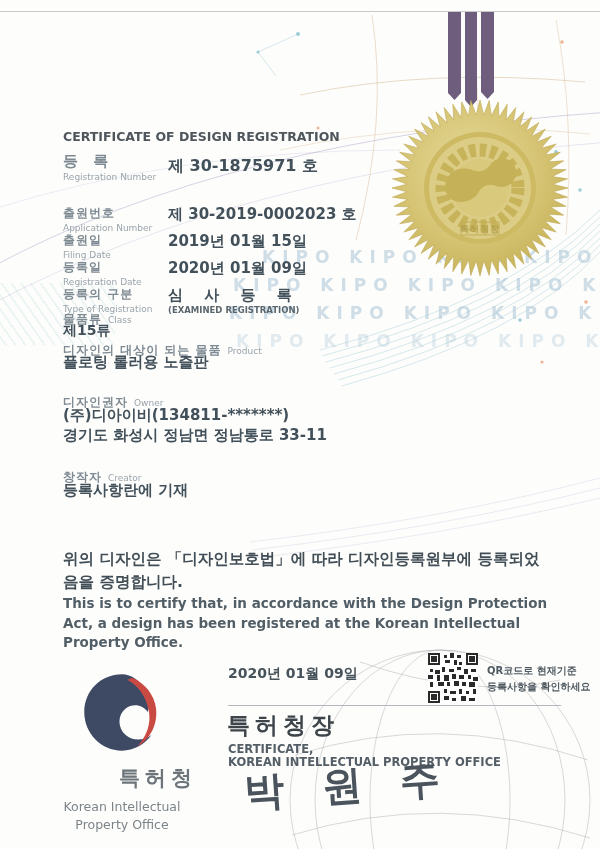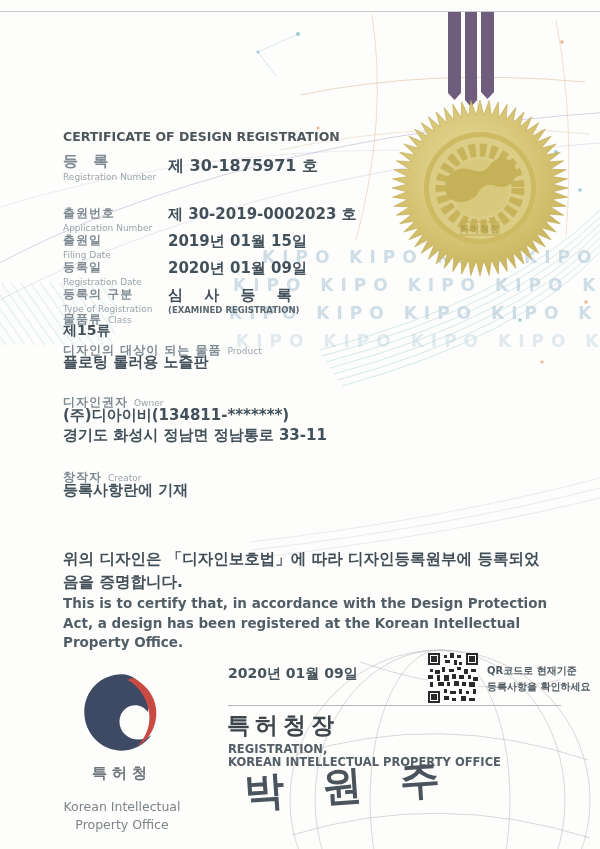--- a/index.html
+++ b/index.html
@@ -53,21 +53,21 @@
   .prod-lbl{ top:339px; }  .prod-val{ top:353px; }
   .owner-lbl{ top:391px; } .owner-name{ top:406px; } .owner-addr{ top:426px; }
   .creator-lbl{ top:466px; } .creator-val{ top:481px; }
   
   .stmt-ko{ left:63px; top:548px; width:486px; font-size:15.5px; font-weight:bold;
             line-height:1.5; color:#424e56; }
   .stmt-en{ left:63px; top:594px; width:494px; font-size:13.5px; font-weight:bold;
             line-height:1.45; color:#525e66; }
   
   .emblem-svg{ left:76px; top:667px; width:92px; height:92px; }
-  .logo-ko{ left:47px; top:764px; width:150px; text-align:center; font-size:15px;
+  .logo-ko{ left:47px; top:764px; width:150px; text-align:right; font-size:21px;
             font-weight:bold; letter-spacing:5px; color:#6d757b; }
   .logo-en{ left:37px; top:798px; width:170px; text-align:center; font-size:12.5px;
             color:#7d8488; line-height:1.45; }
   .issue-date{ left:228px; top:665px; font-size:14px; font-weight:bold; color:#47535a; }
   .qr-svg{ left:428px; top:653px; width:50px; height:50px; }
   .qr-note{ left:487px; top:663px; font-size:10px; font-weight:bold; color:#4f5a60; line-height:1.55; }
   .sign-rule{ left:228px; top:705px; width:333px; height:1px; background:#b2b8bc; }
   .kipo-head{ left:227px; top:710px; font-size:23px; font-weight:bold; letter-spacing:5px; color:#3d454b; }
   .comm1{ left:228px; top:742px; font-size:11.5px; font-weight:bold; color:#545e66; }
   .comm2{ left:228px; top:755px; font-size:11.5px; font-weight:bold; color:#545e66; }
@@ -283,17 +283,17 @@
         <rect x="2" y="24" width="3" height="3"></rect>
     </g>
   </svg>
   <div class="abs qr-note">
     <div>QR코드로 현재기준</div>
     <div>등록사항을 확인하세요</div>
   </div>
 
   <div class="abs sign-rule"></div>
   <div class="abs kipo-head">특허청장</div>
-  <div class="abs comm1">REGISTRATION,</div>
+  <div class="abs comm1">CERTIFICATE,</div>
   <div class="abs comm2">KOREAN INTELLECTUAL PROPERTY OFFICE</div>
   <div class="abs signature">박 원 주</div>
 
 </div>
 
 </body></html>

